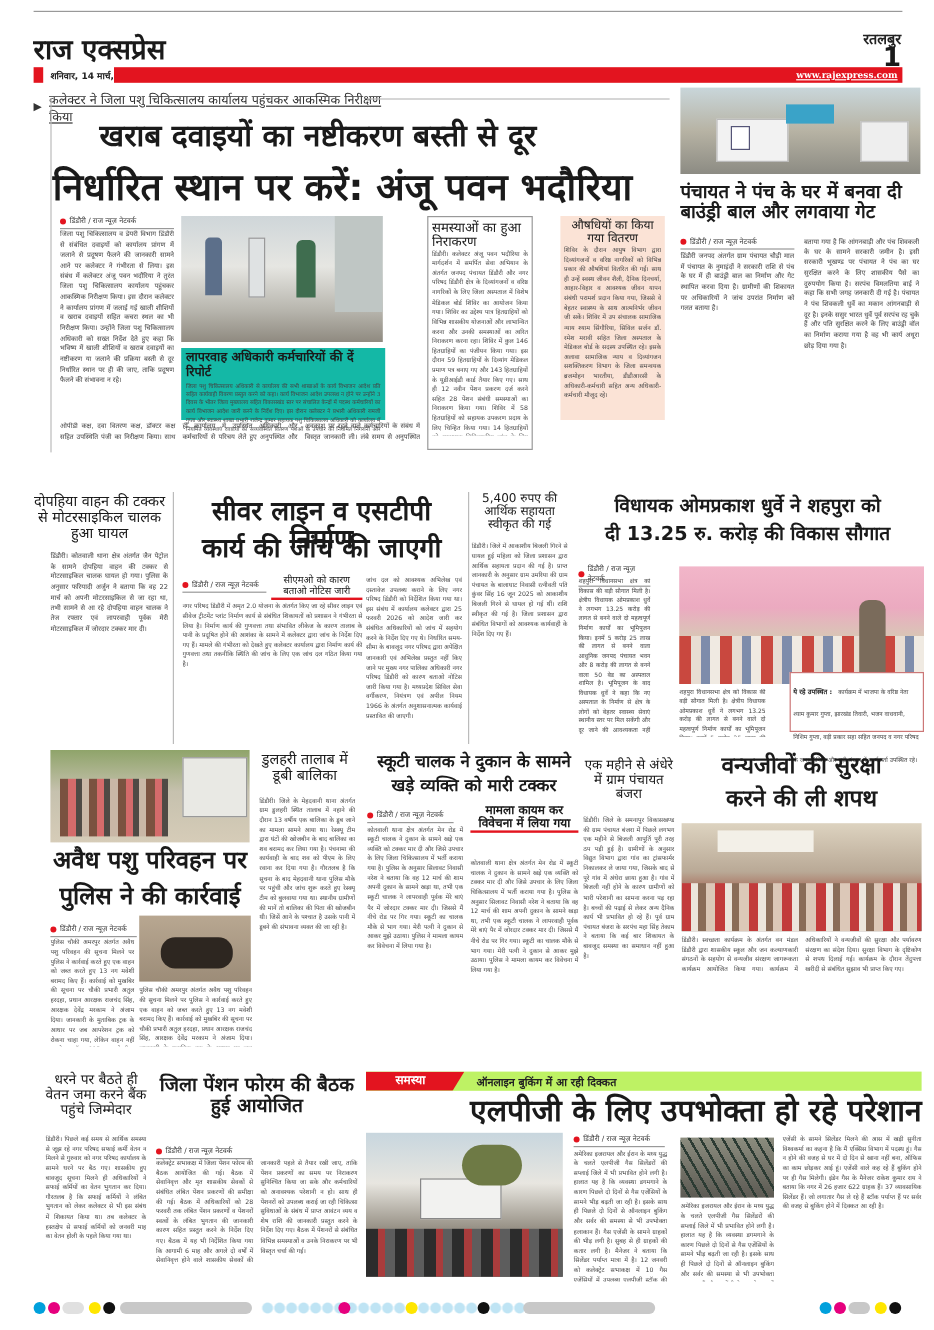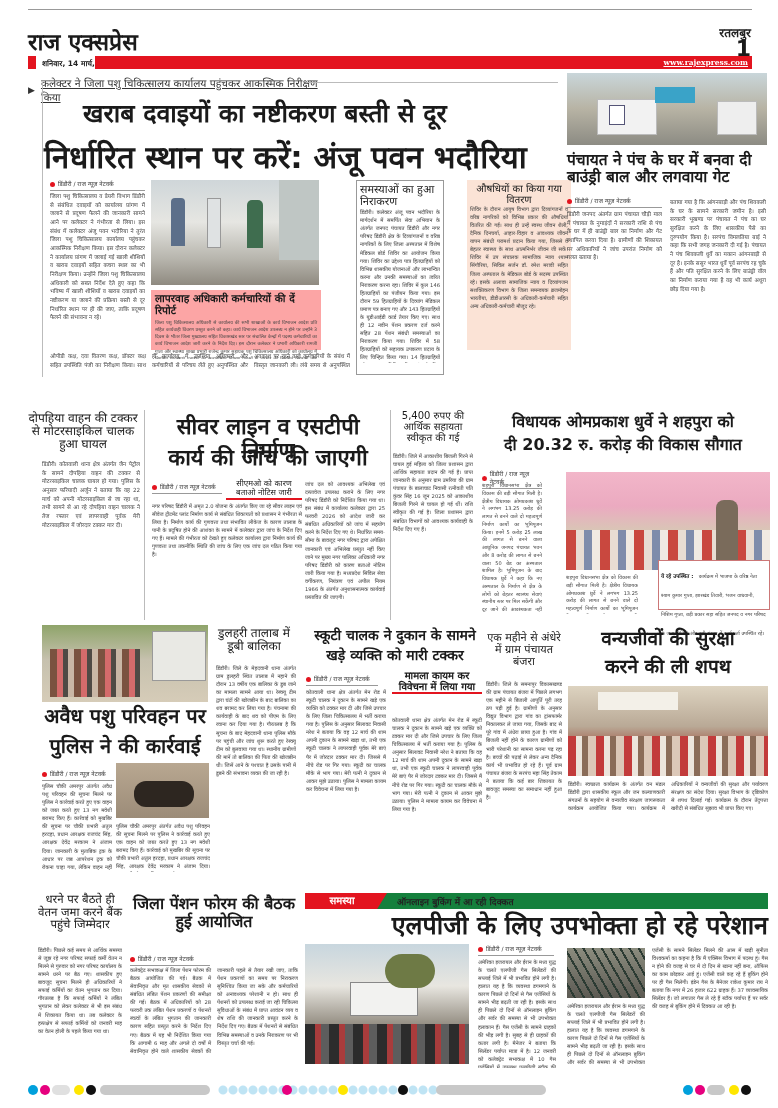--- a/index.html
+++ b/index.html
@@ -42,32 +42,32 @@
   <span>डिंडौरी / राज न्यूज़ नेटवर्क</span>
 </div>
 <div class="abs txt" style="left:50px;top:192px;width:95px;height:160px;overflow:hidden;">जिला पशु चिकित्सालय व डेयरी विभाग डिंडौरी से संबंधित दवाइयों को कार्यालय प्रांगण में जलाने से प्रदूषण फैलने की जानकारी सामने आने पर कलेक्टर ने गंभीरता से लिया। इस संबंध में कलेक्टर अंजू पवन भदौरिया ने तुरंत जिला पशु चिकित्सालय कार्यालय पहुंचकर आकस्मिक निरीक्षण किया। इस दौरान कलेक्टर ने कार्यालय प्रांगण में जलाई गई खाली शीशियों व खराब दवाइयों सहित कचरा स्थल का भी निरीक्षण किया। उन्होंने जिला पशु चिकित्सालय अधिकारी को सख्त निर्देश देते हुए कहा कि भविष्य में खाली शीशियों व खराब दवाइयों का नष्टीकरण या जलाने की प्रक्रिया बस्ती से दूर निर्धारित स्थान पर ही की जाए, ताकि प्रदूषण फैलने की संभावना न रहे।</div>
 
 <div class="photo" style="left:151px;top:180px;width:168px;height:105px;background:linear-gradient(180deg,#cfd6d9 0%,#e6e6e2 40%,#b7b5ad 75%,#8f8a80 100%);">
   <div class="abs" style="left:20px;top:18px;width:14px;height:48px;background:#5c6f8a;border-radius:4px 4px 0 0"></div>
   <div class="abs" style="left:56px;top:18px;width:14px;height:50px;background:#dfe2e3;border:1px solid #999"></div>
   <div class="abs" style="left:96px;top:20px;width:16px;height:48px;background:#3f6d4f;border-radius:5px 5px 0 0"></div>
   <div class="abs" style="left:128px;top:0;width:40px;height:80px;background:#bfc6c4"></div>
 </div>
-<div class="abs" style="left:151px;top:290px;width:170px;height:60px;background:#fca5a5;">
+<div class="abs" style="left:151px;top:290px;width:170px;height:60px;background:#14b8a6;">
   <div class="hl" style="font-size:10.5px;padding:3px 4px;">लापरवाह अधिकारी कर्मचारियों की दें रिपोर्ट</div>
   <div class="txt" style="font-size:4.6px;padding:0 4px;height:40px;overflow:hidden;">जिला पशु चिकित्सालय अधिकारी से कार्यालय की सभी शाखाओं के कार्य विभाजन आदेश प्रति सहित कार्यवाही विवरण प्रस्तुत करने को कहा। कार्य विभाजन आदेश उपलब्ध न होने पर उन्होंने 3 दिवस के भीतर जिला मुख्यालय सहित विकासखंड स्तर पर संचालित केन्द्रों में पदस्थ कर्मचारियों का कार्य विभाजन आदेश जारी करने के निर्देश दिए। इस दौरान कलेक्टर ने प्रभारी अधिकारी रामजी गुप्ता और स्वास्थ्य शाखा प्रभारी राजेन्द्र कुमार सहायक पशु चिकित्सालय अधिकारी को कार्यालय में नियमित व्यवस्थाएं दवाइयों का सुव्यवस्थित वितरण पशुओं के उपचार की नियमित निगरानी और सभी केन्द्रों का नियमित निरीक्षण सुनिश्चित करने के निर्देश दिए।</div>
 </div>
 <div class="abs txt" style="left:50px;top:352px;width:300px;height:24px;overflow:hidden;column-count:3;column-gap:6px;">ओपीडी कक्ष, दवा वितरण कक्ष, डॉक्टर कक्ष सहित उपस्थिति पंजी का निरीक्षण किया। साथ ही कार्यालय में उपस्थित अधिकारी और कर्मचारियों से परिचय लेते हुए अनुपस्थित और अवकाश पर रहने वाले कर्मचारियों के संबंध में विस्तृत जानकारी ली। लंबे समय से अनुपस्थित कर्मचारियों के विरुद्ध नियमानुसार कार्रवाई करने के निर्देश भी दिए।</div>
 
 <div class="box" style="left:356px;top:180px;width:88px;height:195px;padding:3px;">
   <div class="hl" style="font-size:11px;font-weight:normal;">समस्याओं का हुआ निराकरण</div>
   <div class="txt" style="font-size:5.2px;height:155px;overflow:hidden;">डिंडौरी। कलेक्टर अंजू पवन भदौरिया के मार्गदर्शन में समर्पित सेवा अभियान के अंतर्गत जनपद पंचायत डिंडौरी और नगर परिषद डिंडौरी क्षेत्र के दिव्यांगजनों व वरिष्ठ नागरिकों के लिए जिला अस्पताल में विशेष मेडिकल बोर्ड शिविर का आयोजन किया गया। शिविर का उद्देश्य पात्र हितग्राहियों को विभिन्न शासकीय योजनाओं और लाभान्वित करना और उनकी समस्याओं का त्वरित निराकरण करना रहा। शिविर में कुल 146 हितग्राहियों का पंजीयन किया गया। इस दौरान 59 हितग्राहियों के दिव्यांग मेडिकल प्रमाण पत्र बनाए गए और 143 हितग्राहियों के यूडीआईडी कार्ड तैयार किए गए। साथ ही 12 नवीन पेंशन प्रकरण दर्ज करने सहित 28 पेंशन संबंधी समस्याओं का निराकरण किया गया। शिविर में 58 हितग्राहियों को सहायक उपकरण प्रदाय के लिए चिन्हित किया गया। 14 हितग्राहियों को आवश्यक चिकित्सकीय जांच के लिए संदर्भित किया गया। इसके अतिरिक्त एक दिव्यांग को सहायता उपकरण भी वितरित किया गया।</div>
 </div>
 
-<div class="abs" style="left:467px;top:180px;width:104px;height:170px;padding:3px;background:#fbe3d6;">
+<div class="abs" style="left:467px;top:180px;width:87px;height:170px;padding:3px;background:#fbe3d6;">
   <div class="hl" style="font-size:10px;text-align:center;font-weight:normal;">औषधियों का किया गया वितरण</div>
   <div class="txt" style="font-size:5.2px;height:140px;overflow:hidden;">शिविर के दौरान आयुष विभाग द्वारा दिव्यांगजनों व वरिष्ठ नागरिकों को विभिन्न प्रकार की औषधियां वितरित की गईं। साथ ही उन्हें स्वस्थ जीवन शैली, दैनिक दिनचर्या, आहार-विहार व आवश्यक जीवन यापन संबंधी परामर्श प्रदान किया गया, जिससे वे बेहतर स्वास्थ्य के साथ आत्मनिर्भर जीवन जी सकें। शिविर में उप संचालक सामाजिक न्याय श्याम सिंगौरिया, सिविल सर्जन डॉ. रमेश मरावी सहित जिला अस्पताल के मेडिकल बोर्ड के सदस्य उपस्थित रहे। इसके अलावा सामाजिक न्याय व दिव्यांगजन सशक्तिकरण विभाग के जिला समन्वयक ब्रजमोहन भारतीया, डीडीआरसी के अधिकारी-कर्मचारी सहित अन्य अधिकारी-कर्मचारी मौजूद रहे।</div>
 </div>
 
 <div class="photo" style="left:567px;top:73px;width:200px;height:72px;background:linear-gradient(180deg,#c9d6da 0%,#b7b3a4 50%,#8c8b83 100%);">
   <div class="abs" style="left:30px;top:26px;width:60px;height:36px;background:#f2f2f2;border:1px solid #bbb"></div>
   <div class="abs" style="left:42px;top:32px;width:16px;height:20px;background:#fff;border:1px solid #557"></div>
   <div class="abs" style="left:88px;top:14px;width:40px;height:16px;background:#3aa3c8"></div>
   <div class="abs" style="left:150px;top:28px;width:40px;height:34px;background:#eee;border:1px solid #bbb"></div>
 </div>
@@ -91,21 +91,21 @@
 </div>
 <div class="abs hl" style="left:226px;top:480px;width:76px;font-size:8px;text-align:center;font-weight:normal;border-bottom:2px solid #e3141f;">सीएमओ को कारण बताओ नोटिस जारी</div>
 <div class="abs txt" style="left:152px;top:502px;width:150px;height:110px;overflow:hidden;font-size:5.2px;">नगर परिषद डिंडौरी में अमृत 2.0 योजना के अंतर्गत किए जा रहे सीवर लाइन एवं सीवेज ट्रीटमेंट प्लांट निर्माण कार्य से संबंधित शिकायतों को प्रशासन ने गंभीरता से लिया है। निर्माण कार्य की गुणवत्ता तथा संभावित लीकेज के कारण तालाब के पानी के प्रदूषित होने की आशंका के सामने में कलेक्टर द्वारा जांच के निर्देश दिए गए हैं। मामले की गंभीरता को देखते हुए कलेक्टर कार्यालय द्वारा निर्माण कार्य की गुणवत्ता तथा तकनीकि स्थिति की जांच के लिए एक जांच दल गठित किया गया है।</div>
 <div class="abs txt" style="left:305px;top:480px;width:80px;height:132px;overflow:hidden;font-size:5.2px;">जांच दल को आवश्यक अभिलेख एवं दस्तावेज उपलब्ध कराने के लिए नगर परिषद डिंडौरी को निर्देशित किया गया था। इस संबंध में कार्यालय कलेक्टर द्वारा 25 फरवरी 2026 को आदेश जारी कर संबंधित अधिकारियों को जांच में सहयोग करने के निर्देश दिए गए थे। निर्धारित समय-सीमा के बावजूद नगर परिषद द्वारा अपेक्षित जानकारी एवं अभिलेख प्रस्तुत नहीं किए जाने पर मुख्य नगर पालिका अधिकारी नगर परिषद डिंडौरी को कारण बताओ नोटिस जारी किया गया है। मध्यप्रदेश सिविल सेवा वर्गीकरण, नियंत्रण एवं अपील नियम 1966 के अंतर्गत अनुशासनात्मक कार्यवाई प्रस्तावित की जाएगी।</div>
 <div class="rule-v" style="left:390px;top:410px;height:210px;"></div>
 
 <div class="abs hl" style="left:393px;top:410px;width:80px;font-size:10px;text-align:center;font-weight:normal;">5,400 रुपए की आर्थिक सहायता स्वीकृत की गई</div>
 <div class="abs txt" style="left:393px;top:452px;width:80px;height:160px;overflow:hidden;font-size:5.2px;">डिंडौरी। जिले में आकाशीय बिजली गिरने से घायल हुई महिला को जिला प्रशासन द्वारा आर्थिक सहायता प्रदान की गई है। प्राप्त जानकारी के अनुसार ग्राम उमरिया की ग्राम पंचायत के बालाघाट निवासी रत्नीवती पति कुंवर सिंह 16 जून 2025 को आकाशीय बिजली गिरने से घायल हो गई थीं। राशि स्वीकृत की गई है। जिला प्रशासन द्वारा संबंधित विभागों को आवश्यक कार्यवाही के निर्देश दिए गए हैं।</div>
 
 <div class="abs hl" style="left:478px;top:413px;width:290px;font-size:16px;text-align:center;">विधायक ओमप्रकाश धुर्वे ने शहपुरा को</div>
-<div class="abs hl" style="left:478px;top:436px;width:290px;font-size:16px;text-align:center;">दी 20.32 रु. करोड़ की विकास सौगात</div>
+<div class="abs hl" style="left:478px;top:436px;width:290px;font-size:16px;text-align:center;">दी 13.25 रु. करोड़ की विकास सौगात</div>
 <div class="abs byline" style="left:482px;top:470px;width:60px;">
   <span class="dot"></span>
   <span>डिंडौरी / राज न्यूज़ नेटवर्क</span>
 </div>
 <div class="abs txt" style="left:482px;top:482px;width:60px;height:130px;overflow:hidden;font-size:5px;">शहपुरा विधानसभा क्षेत्र को विकास की बड़ी सौगात मिली है। क्षेत्रीय विधायक ओमप्रकाश धुर्वे ने लगभग 13.25 करोड़ की लागत से बनने वाले दो महत्वपूर्ण निर्माण कार्यों का भूमिपूजन किया। इनमें 5 करोड़ 25 लाख की लागत से बनने वाला आधुनिक जनपद पंचायत भवन और 8 करोड़ की लागत से बनने वाला 50 बेड का अस्पताल शामिल है। भूमिपूजन के बाद विधायक धुर्वे ने कहा कि नए अस्पताल के निर्माण से क्षेत्र के लोगों को बेहतर स्वास्थ्य सेवाएं स्थानीय स्तर पर मिल सकेंगी और दूर जाने की आवश्यकता नहीं पड़ेगी। वहीं नए जनपद भवन के बनने से प्रशासनिक कार्यों में भी तेजी आएगी।</div>
 <div class="photo" style="left:566px;top:472px;width:204px;height:98px;background:linear-gradient(180deg,#f2b6c9 0%,#ebaac0 35%,#d9c6b6 60%,#b49a88 100%);">
   <div class="abs" style="left:0;top:58px;width:204px;height:40px;background:repeating-linear-gradient(90deg,#c9483f 0 10px,#e8ddd3 10px 18px,#7e8cab 18px 26px,#f0eae2 26px 34px)"></div>
   <div class="abs" style="left:150px;top:28px;width:22px;height:60px;background:#7a6b5b;border-radius:8px 8px 0 0"></div>
 </div>
 <div class="abs txt" style="left:566px;top:574px;width:72px;height:40px;overflow:hidden;font-size:5px;">
@@ -163,21 +163,21 @@
 <div class="abs hl" style="left:38px;top:893px;width:84px;font-size:11.5px;text-align:center;font-weight:normal;">धरने पर बैठते ही वेतन जमा करने बैंक पहुंचे जिम्मेदार</div>
 <div class="abs txt" style="left:38px;top:946px;width:84px;height:130px;overflow:hidden;font-size:5.2px;">डिंडौरी। पिछले कई समय से आर्थिक समस्या से जूझ रहे नगर परिषद सफाई कर्मी वेतन न मिलने से गुरुवार को नगर परिषद कार्यालय के सामने धरने पर बैठ गए। शासकीय हुए बावजूद सूचना मिलने ही अधिकारियों ने सफाई कर्मियों का वेतन भुगतान कर दिया। गौरतलब है कि सफाई कर्मियों ने लंबित भुगतान को लेकर कलेक्टर से भी इस संबंध में शिकायत किया था। तब कलेक्टर के हस्तक्षेप से सफाई कर्मियों को जनवरी माह का वेतन होली के पहले किया गया था।</div>
 
 <div class="abs hl" style="left:128px;top:895px;width:172px;font-size:16px;text-align:center;">जिला पेंशन फोरम की बैठक हुई आयोजित</div>
 <div class="abs byline" style="left:130px;top:955px;width:80px;">
   <span class="dot"></span>
   <span>डिंडौरी / राज न्यूज़ नेटवर्क</span>
 </div>
 <div class="abs txt" style="left:130px;top:966px;width:168px;height:110px;overflow:hidden;font-size:5.2px;column-count:2;column-gap:6px;">कलेक्ट्रेट सभाकक्ष में जिला पेंशन फोरम की बैठक आयोजित की गई। बैठक में सेवानिवृत्त और मृत शासकीय सेवकों से संबंधित लंबित पेंशन प्रकरणों की समीक्षा की गई। बैठक में अधिकारियों को 28 फरवरी तक लंबित पेंशन प्रकरणों व पेंशनरों स्वत्वों के लंबित भुगतान की जानकारी कारण सहित प्रस्तुत करने के निर्देश दिए गए। बैठक में यह भी निर्देशित किया गया कि आगामी 6 माह और अगले दो वर्षों में सेवानिवृत्त होने वाले शासकीय सेवकों की जानकारी पहले से तैयार रखी जाए, ताकि पेंशन प्रकरणों का समय पर निराकरण सुनिश्चित किया जा सके और कर्मचारियों को अनावश्यक परेशानी न हो। साथ ही पेंशनरों को उपलब्ध कराई जा रही चिकित्सा सुविधाओं के संबंध में प्राप्त आवंटन व्यय व शेष राशि की जानकारी प्रस्तुत करने के निर्देश दिए गए। बैठक में पेंशनरों से संबंधित विभिन्न समस्याओं व उनके निराकरण पर भी विस्तृत चर्चा की गई।</div>
 
-<div class="abs" style="left:305px;top:893px;width:463px;height:16px;background:#15803d;">
+<div class="abs" style="left:305px;top:893px;width:463px;height:16px;background:#bef264;">
   <div class="abs" style="left:0;top:0;width:82px;height:16px;background:#e3141f;clip-path:polygon(0 0,100% 0,88% 100%,0 100%);">
     <span style="display:block;text-align:center;color:#fff;font-size:10px;font-weight:bold;line-height:16px;padding-right:8px;">समस्या</span>
   </div>
   <div class="abs" style="left:92px;top:2px;font-size:9px;font-weight:bold;">ऑनलाइन बुकिंग में आ रही दिक्कत</div>
 </div>
 <div class="abs hl" style="left:305px;top:912px;width:463px;font-size:25px;text-align:right;">एलपीजी के लिए उपभोक्ता हो रहे परेशान</div>
 <div class="photo" style="left:305px;top:944px;width:164px;height:120px;background:linear-gradient(180deg,#c8d6de 0%,#e8e6e0 35%,#9a9489 65%,#4a4644 100%);">
   <div class="abs" style="left:45px;top:38px;width:68px;height:34px;background:#f2f2f0;border:1px solid #888"></div>
   <div class="abs" style="left:80px;top:10px;width:50px;height:34px;background:#6e7a45;border-radius:20px"></div>
   <div class="abs" style="left:0;top:80px;width:164px;height:40px;background:repeating-linear-gradient(90deg,#2c2c2c 0 10px,#a93c3c 10px 16px,#5d5d5d 16px 24px)"></div>

